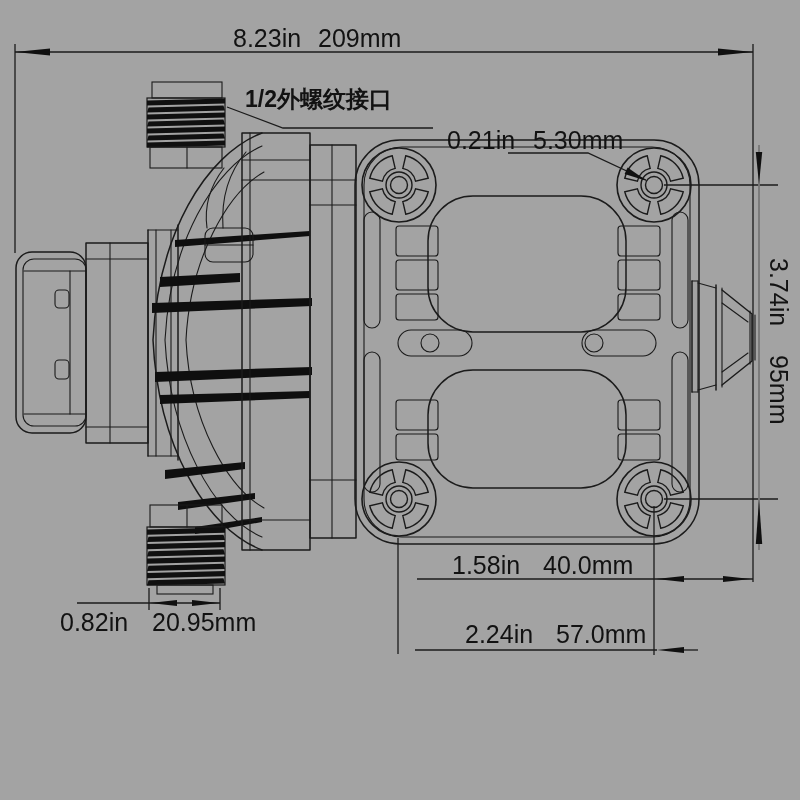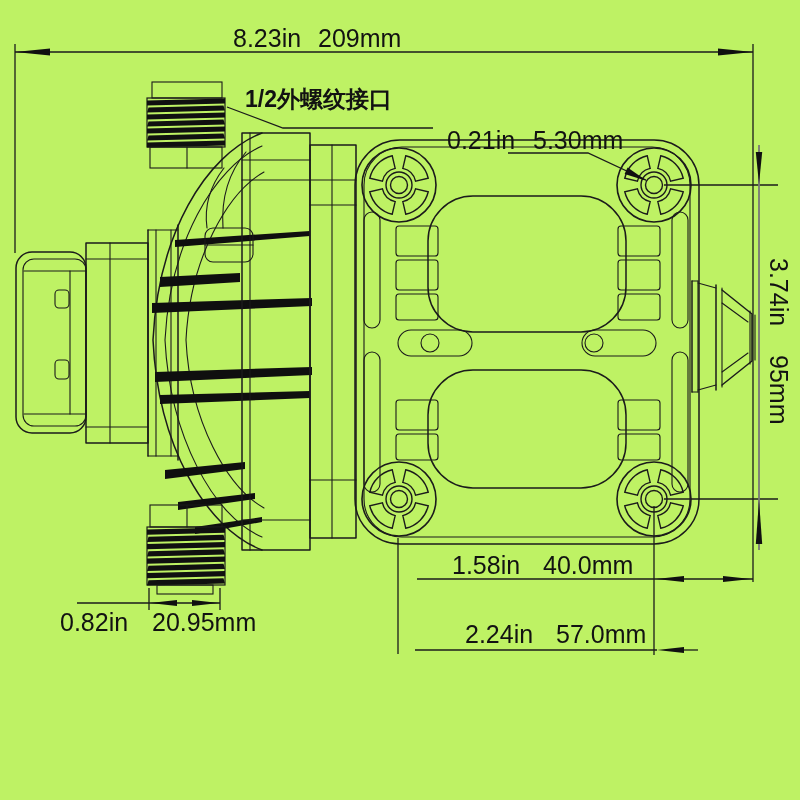--- a/index.html
+++ b/index.html
@@ -1,16 +1,16 @@
 <!DOCTYPE html>
 <html><head>
 <meta charset="utf-8">
 <style>
   html,body{margin:0;padding:0;background:#ffffff;}
-  .stage{width:800px;height:800px;position:relative;background:#bef264;overflow:hidden;}
+  .stage{width:800px;height:800px;position:relative;background:#a3a3a3;overflow:hidden;}
   svg{display:block;}
   .ln{stroke:#1b1b1b;stroke-width:1.5;fill:none;stroke-linecap:round;stroke-linejoin:round;}
   .lnthin{stroke:#1b1b1b;stroke-width:1.1;fill:none;stroke-linecap:round;}
   .dim{stroke:#1b1b1b;stroke-width:1.3;fill:none;stroke-linecap:butt;}
   .dimgray{stroke:#787878;stroke-width:1.8;fill:none;}
   .arrow{fill:#101010;stroke:none;}
   .rib{fill:#0f0f0f;stroke:none;}
   .dimtext{font-family:"Liberation Sans","DejaVu Sans",sans-serif;font-size:25px;fill:#121212;}
   .cjk{font-family:"Liberation Sans","DejaVu Sans",sans-serif;font-size:23px;font-weight:600;fill:#121212;}
 </style>

